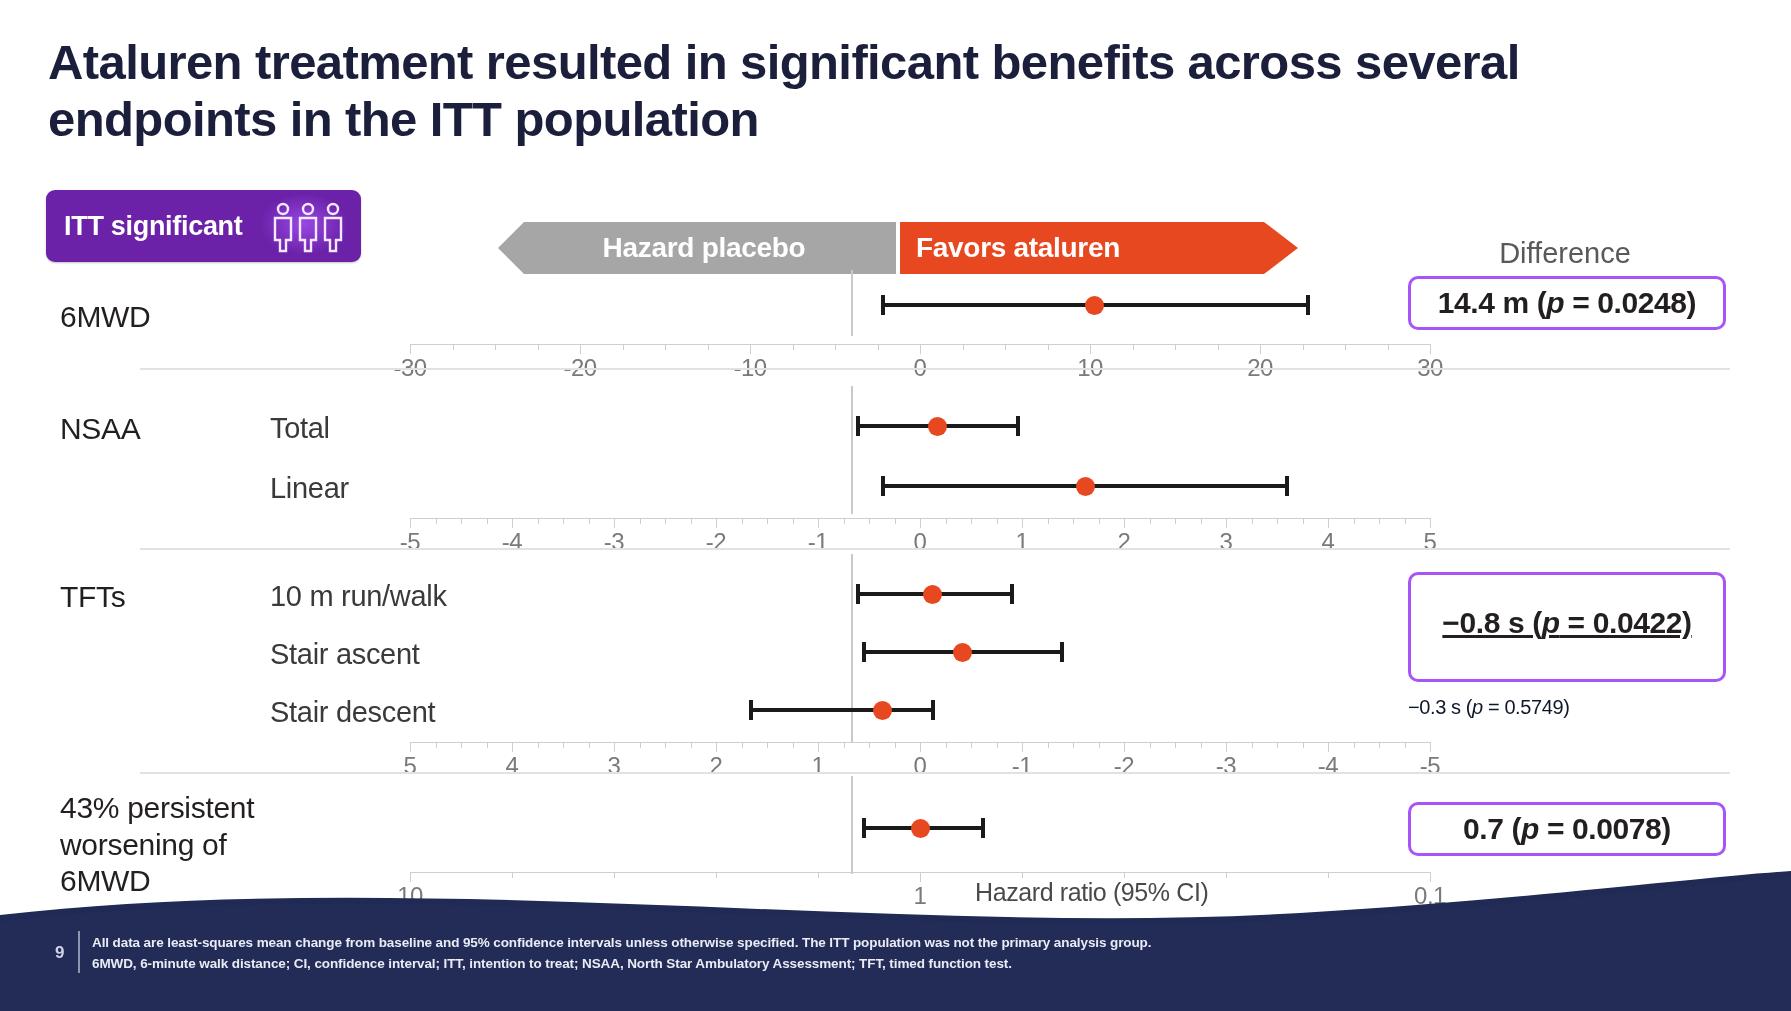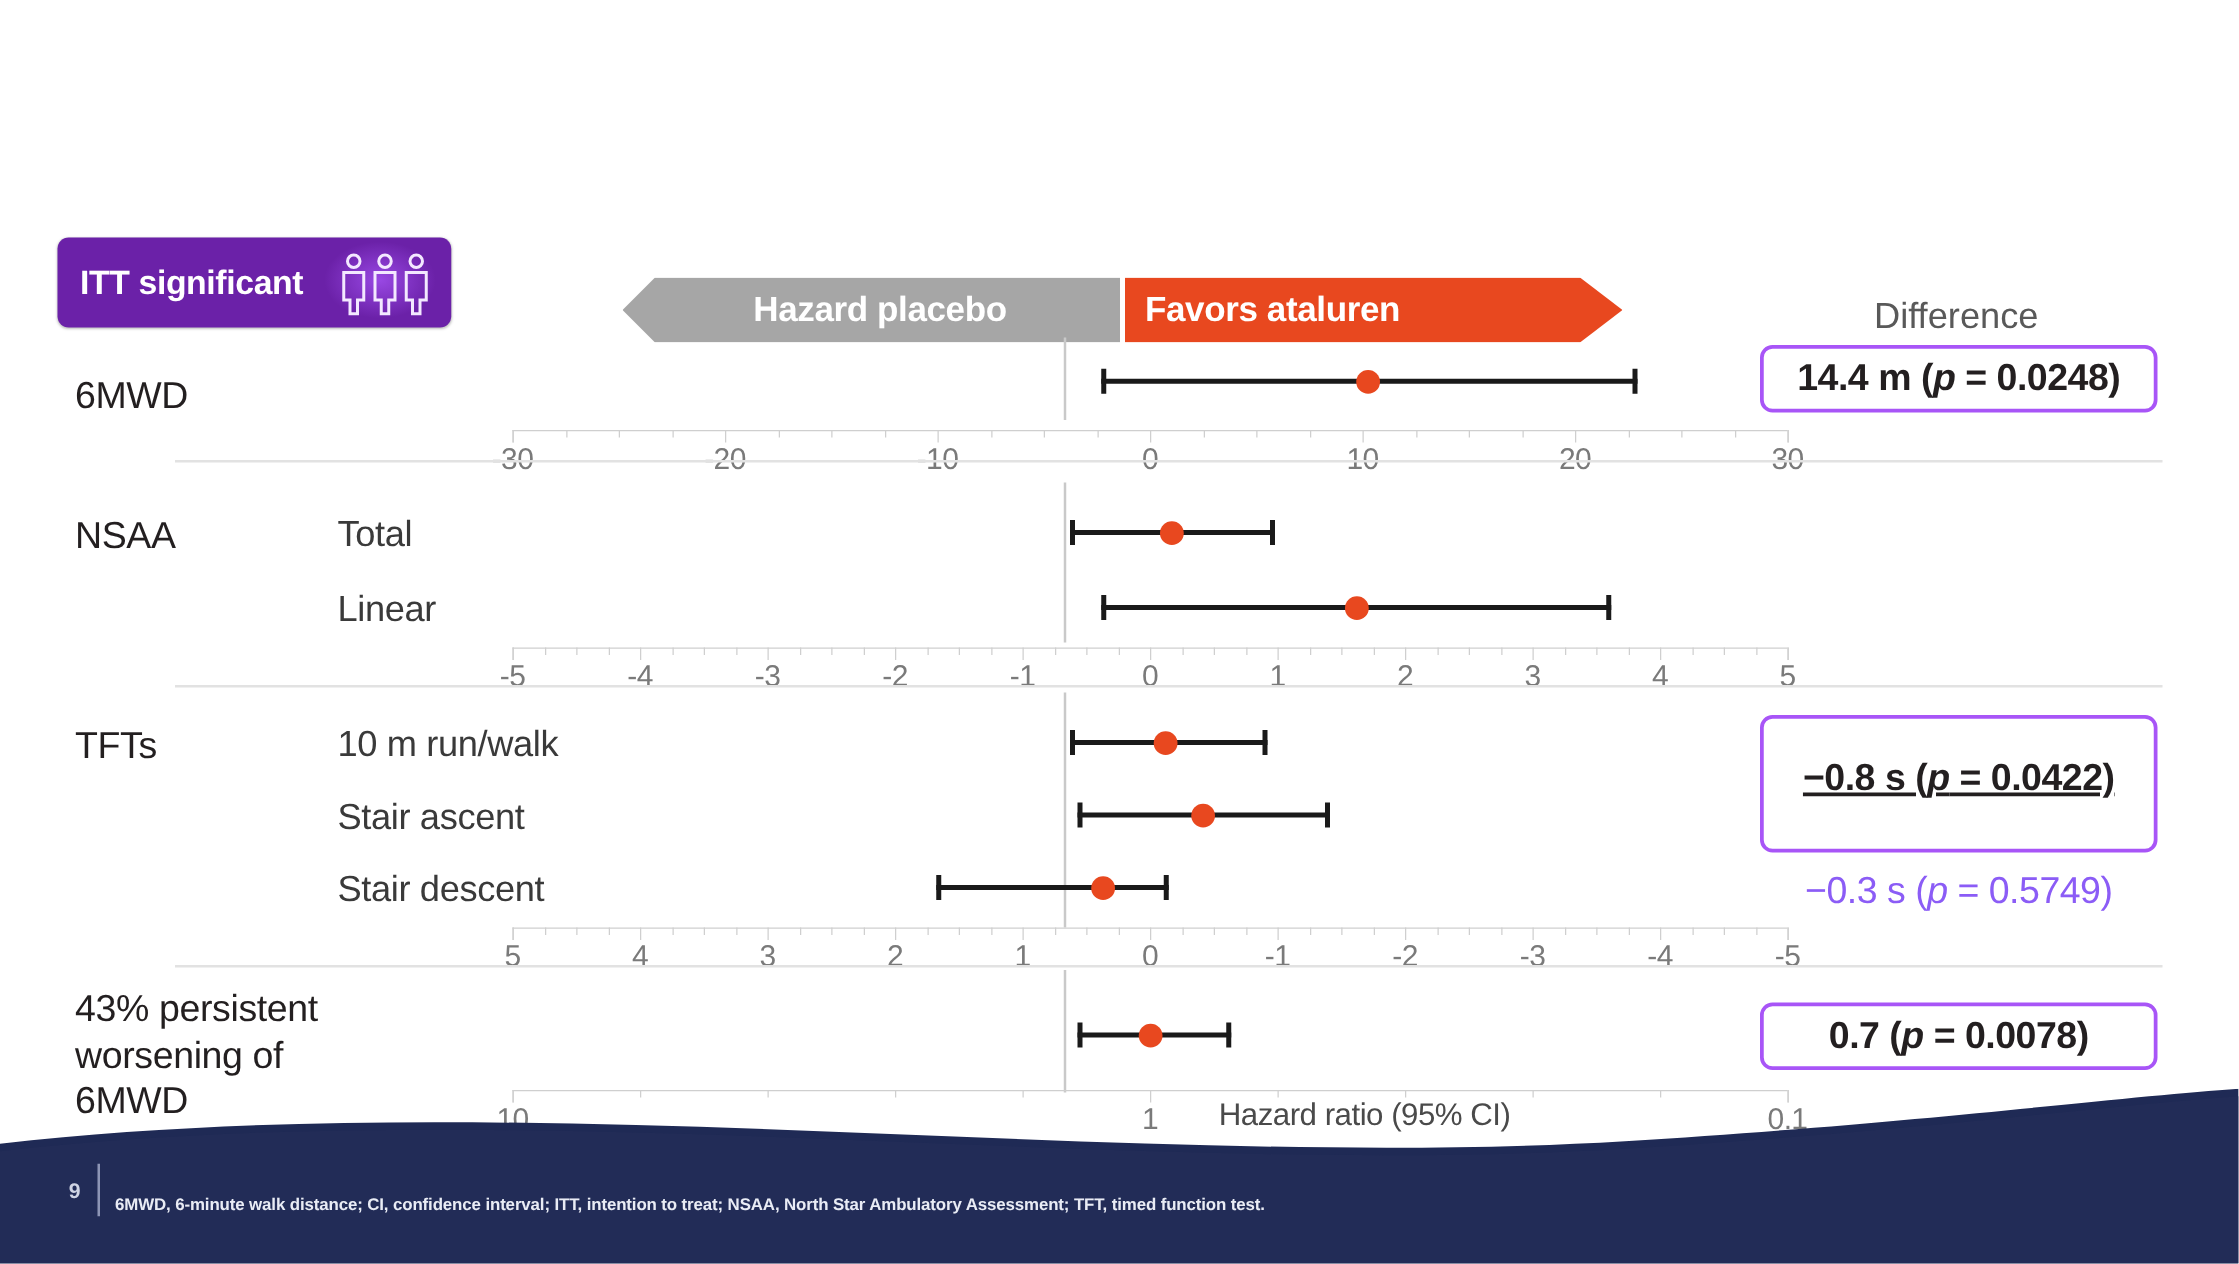--- a/index.html
+++ b/index.html
@@ -59,22 +59,22 @@
     text-align: center; font-size: 29px; color: #595959;
   }
   .diff-box {
     position: absolute; border: 3px solid #a855f7; border-radius: 10px;
     background: #fff; display: flex; flex-direction: column;
     align-items: center; justify-content: center;
   }
   .diff-val { font-size: 30px; font-weight: 700; color: #231f20; letter-spacing: -0.4px; white-space: nowrap; }
   .diff-val i { font-style: italic; }
   .diff-plain {
-    position: absolute; font-size: 30px; color: #8b5cf6; letter-spacing: -0.4px;
-    white-space: nowrap; text-align: center;
+    position: absolute; font-size: 20px; color: #0f172a; letter-spacing: -0.4px;
+    white-space: nowrap; text-align: left;
   }
   .diff-plain i { font-style: italic; }
 
   
   .cat-label { position: absolute; font-size: 30px; font-weight: 400; color: #231f20; letter-spacing: -0.3px; }
   .sub-label { position: absolute; font-size: 29px; font-weight: 400; color: #3a3a3a; letter-spacing: -0.3px; }
 
   
   .plot { position: absolute; left: 410px; width: 1020px; }
   .zero-line { position: absolute; width: 2px; background: #c9c9c9; }
@@ -116,20 +116,21 @@
     position: absolute; left: 92px; bottom: 36px; width: 1200px;
     color: #e9ecf5; font-size: 13.5px; line-height: 1.55; font-weight: 700;
     letter-spacing: -0.1px;
   }
 </style>
 </head>
 <body>
 
 <div class="slide">
 
+  <div class="title">Ataluren treatment resulted in significant benefits across several endpoints in the ITT population</div>
 
   <div class="itt-badge">
     <span class="txt">ITT significant</span>
     <span class="people">
       <span class="itt-glow"></span>
       <svg width="78" height="54" viewBox="0 0 78 54" style="position:relative">
         <g stroke="#f3e8ff" stroke-width="2.4" fill="none">
           <circle cx="14" cy="10" r="5"></circle>
           <path d="M6 19 h16 v22 h-5 v11 h-6 v-11 h-5 z"></path>
           <circle cx="39" cy="10" r="5"></circle>
@@ -409,16 +410,17 @@
     <span class="diff-val">0.7 (<i>p</i> = 0.0078)</span>
   </div>
 
   <svg class="wave" viewBox="0 0 1791 140" preserveAspectRatio="none">
     <path d="M0,44 C420,-4 900,66 1300,42 C1530,28 1700,6 1791,0 L1791,140 L0,140 Z" fill="#1f2a55"></path>
     <path d="M0,50 C420,2 900,72 1300,48 C1530,34 1700,12 1791,6 L1791,140 L0,140 Z" fill="#222c57"></path>
   </svg>
   <div class="footer-num">9</div>
   <div class="footer-bar"></div>
   <div class="footnote">
+    <div>All data are least-squares mean change from baseline and 95% confidence intervals unless otherwise specified. The ITT population was not the primary analysis group.</div>
     <div>6MWD, 6-minute walk distance; CI, confidence interval; ITT, intention to treat; NSAA, North Star Ambulatory Assessment; TFT, timed function test.</div>
   </div>
 
 </div>
 
 </body></html>

